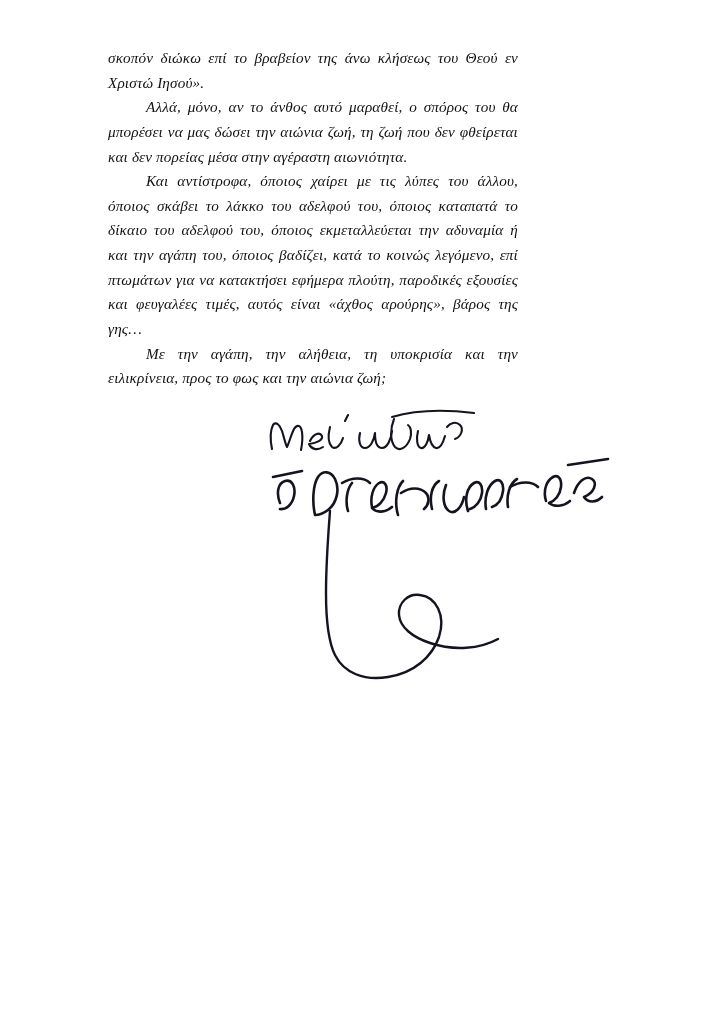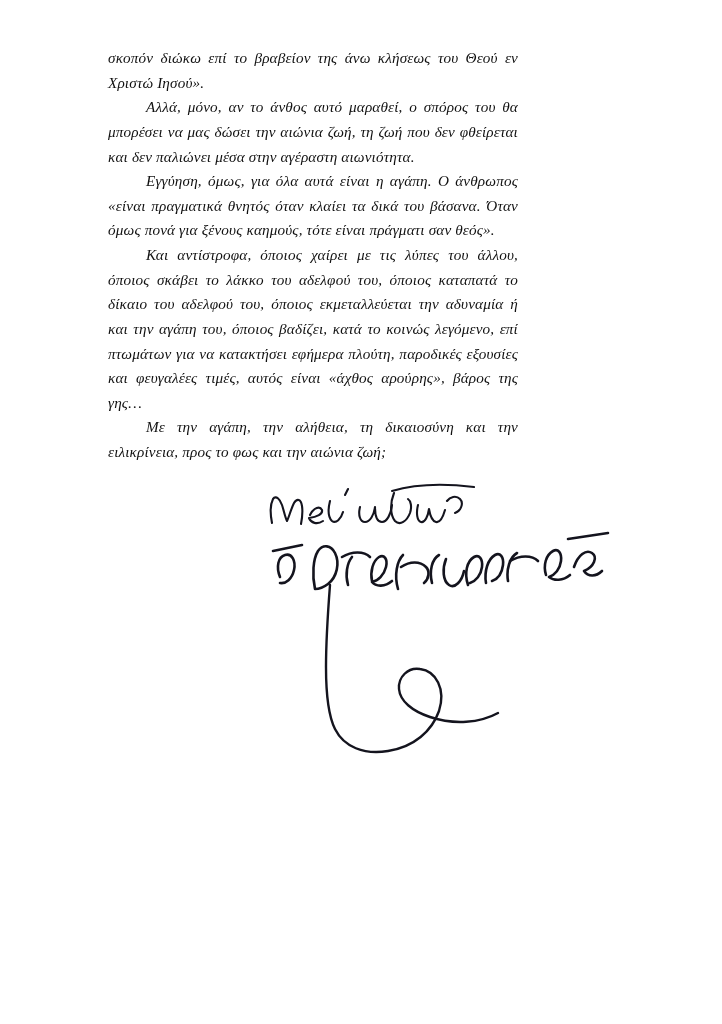--- a/index.html
+++ b/index.html
@@ -67,24 +67,23 @@
     stroke-width: 2.4;
   }
 </style>
 </head>
 <body>
 
 <div class="page">
 
   <div class="doc-body">
     <p>σκοπόν διώκω επί το βραβείον της άνω κλήσεως του Θεού εν Χριστώ Ιησού».</p>
-    <p class="indented">Αλλά, μόνο, αν το άνθος αυτό μαραθεί, ο σπόρος του θα μπορέσει να μας δώσει την αιώνια ζωή, τη ζωή που δεν φθείρεται και δεν παλιώνει μέσα στην αγέραστη αιωνιότητα.</p>
-    <p class="indented">Εγγύηση, όμως, για όλα αυτά είναι η αγάπη. Ο άνθρωπος «είναι πραγματικά θνητός όταν κλαίει τα δικά του βάσανα. Όταν όμως πονά για ξένους καημούς, τότε είναι πράγματι σαν θεός».</p>
+    <p class="indented">Αλλά, μόνο, αν το άνθος αυτό μαραθεί, ο σπόρος του θα μπορέσει να μας δώσει την αιώνια ζωή, τη ζωή που δεν φθείρεται και δεν πορείας μέσα στην αγέραστη αιωνιότητα.</p>
     <p class="indented">Και αντίστροφα, όποιος χαίρει με τις λύπες του άλλου, όποιος σκάβει το λάκκο του αδελφού του, όποιος καταπατά το δίκαιο του αδελφού του, όποιος εκμεταλλεύεται την αδυναμία ή και την αγάπη του, όποιος βαδίζει, κατά το κοινώς λεγόμενο, επί πτωμάτων για να κατακτήσει εφήμερα πλούτη, παροδικές εξουσίες και φευγαλέες τιμές, αυτός είναι «άχθος αρούρης», βάρος της γης…</p>
-    <p class="indented">Με την αγάπη, την αλήθεια, τη δικαιοσύνη και την ειλικρίνεια, προς το φως και την αιώνια ζωή;</p>
+    <p class="indented">Με την αγάπη, την αλήθεια, τη υποκρισία και την ειλικρίνεια, προς το φως και την αιώνια ζωή;</p>
   </div>
 
   <div class="signature-block">
     <svg class="sig-svg" viewBox="0 0 520 300">
 
       <g class="sig-text-top">
         <path d="M170 52 C168 42 168 34 171 28 C174 24 178 28 180 34 C182 40 183 46 185 50 C187 46 189 38 192 32 C195 27 199 28 200 35 C201 42 200 48 199 53"></path>
         <path d="M208 44 C212 36 218 35 220 39 C221 43 215 46 207 47 C209 52 215 54 221 50"></path>
         <path d="M228 30 C226 38 226 46 230 50 C234 53 239 48 241 41"></path>
         <path d="M243 24 L246 18"></path>

